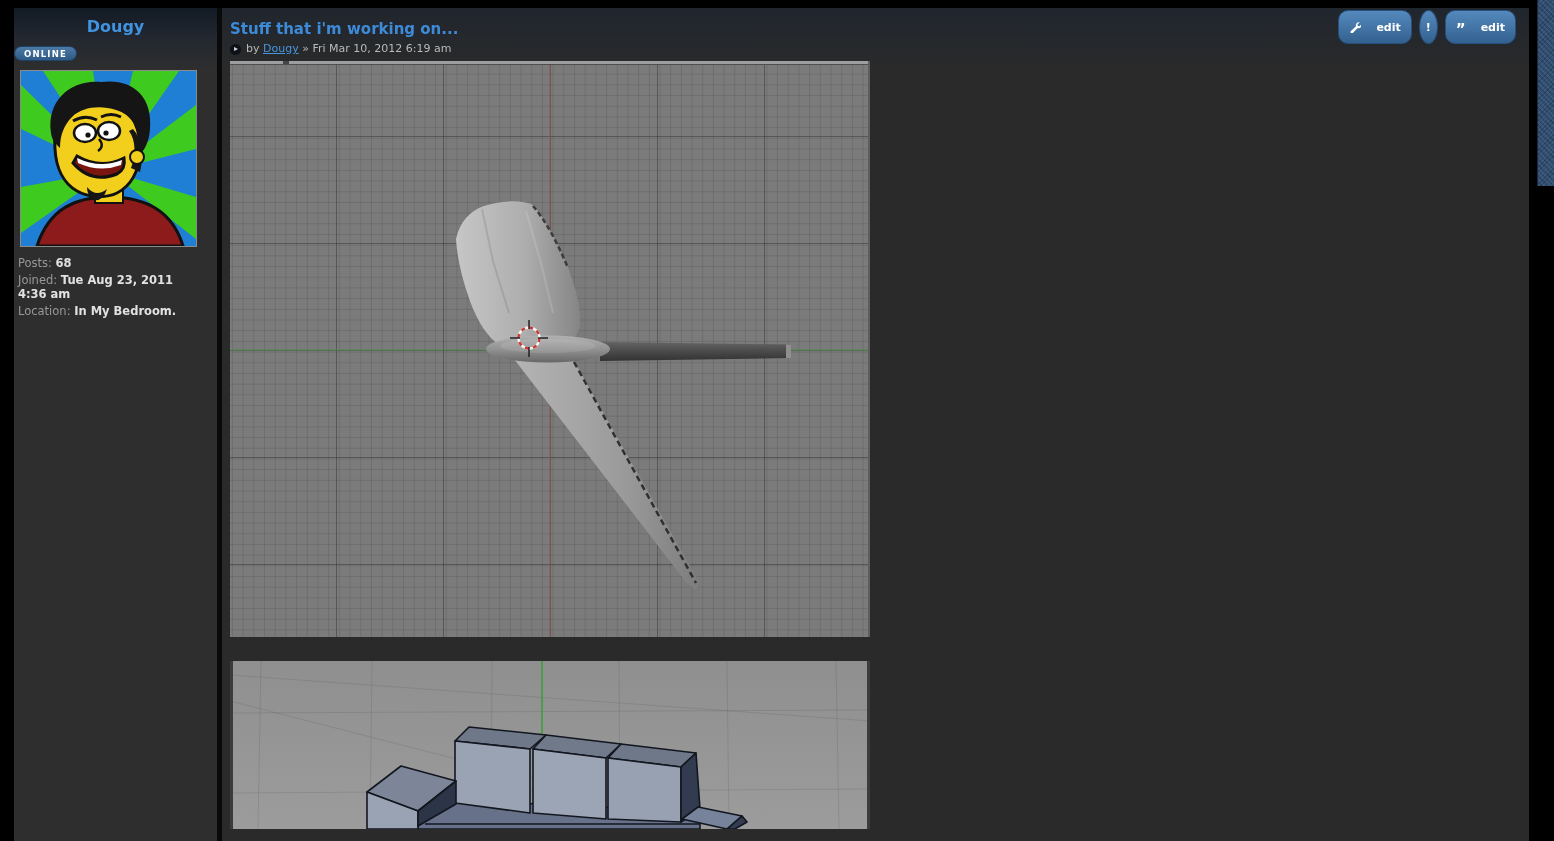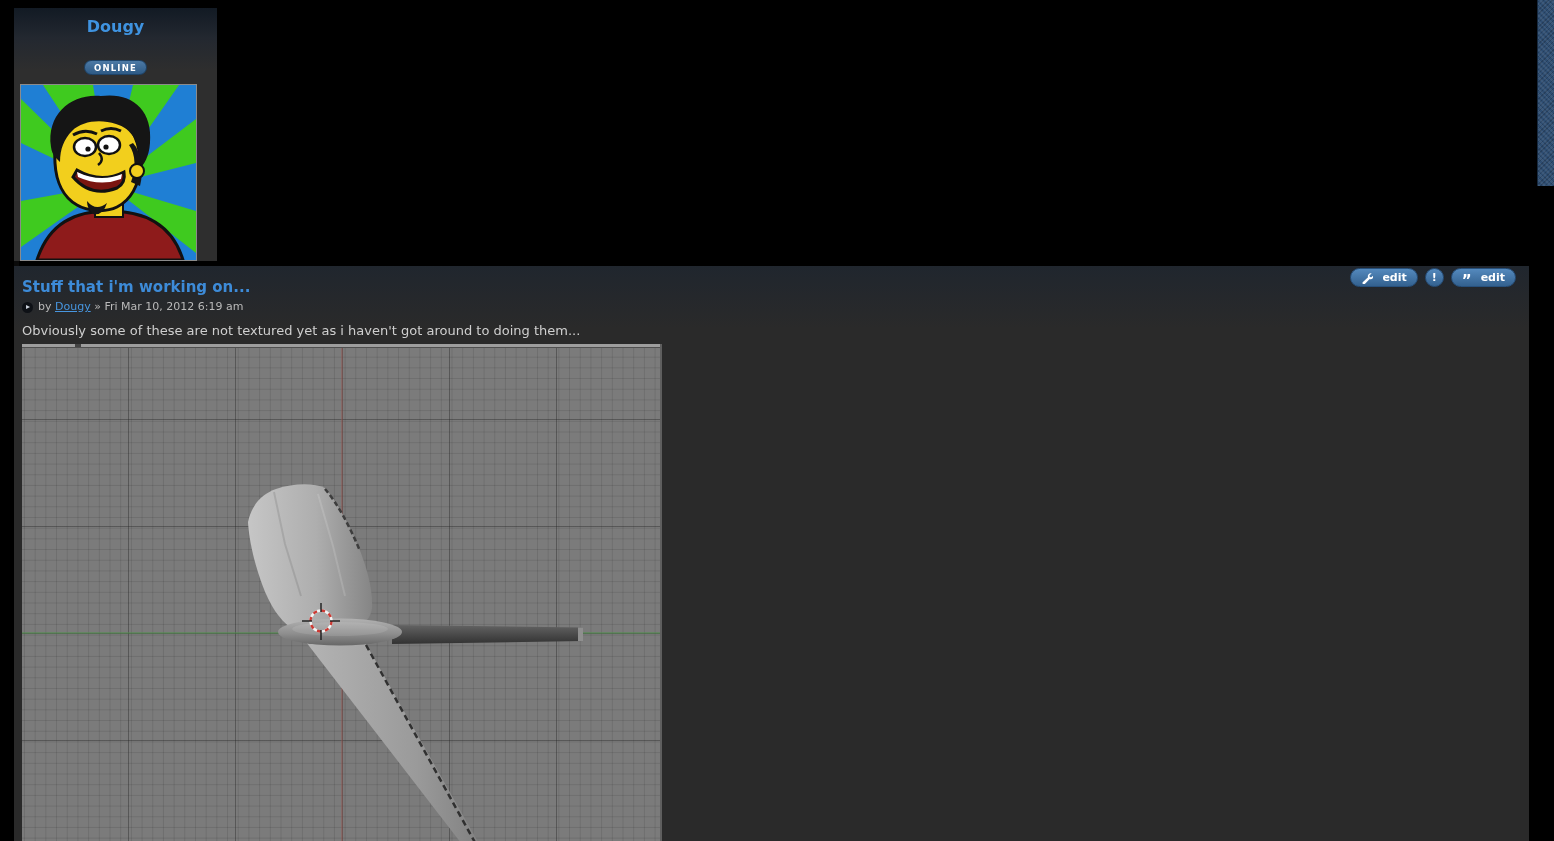--- a/index.html
+++ b/index.html
@@ -1,25 +1,25 @@
 <!DOCTYPE html>
 <html><head>
 <meta charset="utf-8">
 <style>
   html,body{margin:0;padding:0;background:#000;}
   body{width:1554px;height:841px;overflow:hidden;position:relative;
        font-family:"DejaVu Sans","Liberation Sans",sans-serif;}
 
-  .page{position:absolute;left:14px;top:8px;width:1515px;height:833px;display:flex;flex-direction:column;}
+  .page{position:absolute;left:14px;top:8px;width:1515px;height:833px;display:flex;}
 
   
   .sidebar{width:203px;flex:0 0 203px;background:linear-gradient(180deg,#121a24 0px,#232830 30px,#2e2e2e 62px) #2e2e2e;}
   .uname{display:block;text-align:center;padding-top:9px;font-weight:bold;font-size:16px;
          color:#3f93e0;text-decoration:none;}
-  .badge-wrap{text-align:center;margin-top:20px;}
+  .badge-wrap{margin-top:6px;}
   .badge{display:inline-block;font-size:8.5px;font-weight:bold;letter-spacing:1.2px;color:#fff;
          background:linear-gradient(#4c7aa6,#2e5a85);border:1px solid #1d4368;border-radius:8px;
          padding:2px 9px 1px 9px;}
   .avatar{width:175px;height:175px;margin:9px 0 0 6px;border:1px solid #8b8b8b;background:#1f7fd4;display:block;}
   .pfields{margin-top:9px;padding-left:4px;width:178px;font-size:11.5px;line-height:14.5px;color:#989898;}
   .pfield{margin-bottom:2px;}
   .pfield b{color:#e2e2e2;font-weight:bold;}
 
   
   .vdivider{width:5px;flex:0 0 5px;background:#0a0a0a;}
@@ -29,23 +29,23 @@
            position:relative;padding:11px 0 0 8px;box-sizing:border-box;}
   .ptitle{font-size:15px;font-weight:bold;color:#3d8bd8;text-decoration:none;display:inline-block;line-height:18px;}
   .byline{margin-top:4px;font-size:11px;color:#b9b9b9;display:flex;align-items:center;gap:5px;line-height:14px;}
   .posticon{width:11px;height:11px;border-radius:50%;background:#0e1116;color:#cfd6e0;font-size:8px;
             display:inline-flex;align-items:center;justify-content:center;line-height:1;padding-left:1px;box-sizing:border-box;}
   .alink{color:#4796e0;text-decoration:underline;}
   .bodytext{margin-top:9px;font-size:13px;color:#cfcfcf;line-height:16px;}
 
   
   .btns{position:absolute;top:2px;right:13px;display:flex;gap:7px;align-items:center;}
-  .btn{height:19px;border-radius:10px;background:linear-gradient(#5489bd,#33618f);
+  .btn{height:34px;border-radius:10px;background:linear-gradient(#5489bd,#33618f);
        border:1px solid #27507c;color:#fff;font-size:11px;font-weight:bold;
-       padding:0 10px;display:flex;align-items:center;gap:9px;box-sizing:border-box;cursor:pointer;text-align:right;}
+       padding:0 10px;display:flex;align-items:center;gap:15px;box-sizing:border-box;cursor:pointer;text-align:right;}
   .btn-round{width:19px;padding:0;justify-content:center;border-radius:50%;}
   .qglyph{font-size:15px;line-height:10px;position:relative;top:3px;font-weight:bold;}
 
   
   .img1{position:relative;width:640px;height:576px;margin-top:5px;overflow:hidden;
         background-color:#7b7b7b;
         background-image:
           linear-gradient(to right, rgba(30,30,30,0.38) 1px, transparent 1px),
           linear-gradient(to bottom, rgba(30,30,30,0.38) 1px, transparent 1px),
           linear-gradient(to right, rgba(0,0,0,0.10) 1px, transparent 1px),
@@ -102,20 +102,25 @@
       <circle cx="85" cy="62" r="2.6" fill="#111"></circle>
       <path d="M52,50 Q64,43 76,49" fill="none" stroke="#111" stroke-width="3"></path>
       <path d="M80,46 Q90,41 100,46" fill="none" stroke="#111" stroke-width="3"></path>
       <path d="M78,68 Q84,75 77,80" fill="none" stroke="#111" stroke-width="2.5"></path>
       <path d="M52,92 Q70,113 96,103 Q105,98 103,87 Q80,99 56,85 Z" fill="#7a1510" stroke="#111" stroke-width="3"></path>
       <path d="M56,87 Q79,98 101,89 L100,94 Q79,102 57,92 Z" fill="#fff"></path>
       <path d="M66,116 Q75,127 86,118 Q82,131 72,129 Q66,124 66,116 Z" fill="#151515"></path>
       <circle cx="116" cy="86" r="7" fill="#f2cf1d" stroke="#111" stroke-width="2"></circle>
     </svg>
 
+    <div class="pfields">
+      <div class="pfield"><span>Posts:</span> <b>68</b></div>
+      <div class="pfield"><span>Joined:</span> <b>Tue Aug 23, 2011 4:36 am</b></div>
+      <div class="pfield"><span>Location:</span> <b>In My Bedroom.</b></div>
+    </div>
   </div>
 
   <div class="vdivider"></div>
 
   <div class="content">
 
     <div class="btns">
       <div class="btn">
         <svg width="12" height="12" viewBox="0 0 13 13">
           <path d="M11.6,1.6 a3.1,3.1 0 0 0 -4.0,4.0 L2.1,10.9 a1.45,1.45 0 1 0 2.05,2.05 L9.4,7.6 a3.1,3.1 0 0 0 4.0,-4.0 L11.2,5.6 9.5,5.3 9.2,3.6 Z" fill="#fff"></path>
@@ -138,21 +143,20 @@
           <span>▸</span>
         </span>
       <span>
         <span>by</span>
         <a class="alink" href="#">Dougy</a>
         <span>»</span>
         <span>Fri Mar 10, 2012 6:19 am</span>
       </span>
     </div>
 
-    <div class="bodytext">Obviously some of these are not textured yet as i haven't got around to doing them...</div>
 
     
     <div class="img1">
       <div class="topstrip"></div>
       <svg width="640" height="576" viewBox="0 0 640 576">
         <defs>
           <linearGradient id="gHandle" x1="0" y1="0" x2="1" y2="0">
             <stop offset="0" stop-color="#c6c6c6"></stop>
               <stop offset="0.55" stop-color="#aeaeae"></stop>
               <stop offset="1" stop-color="#858585"></stop>

